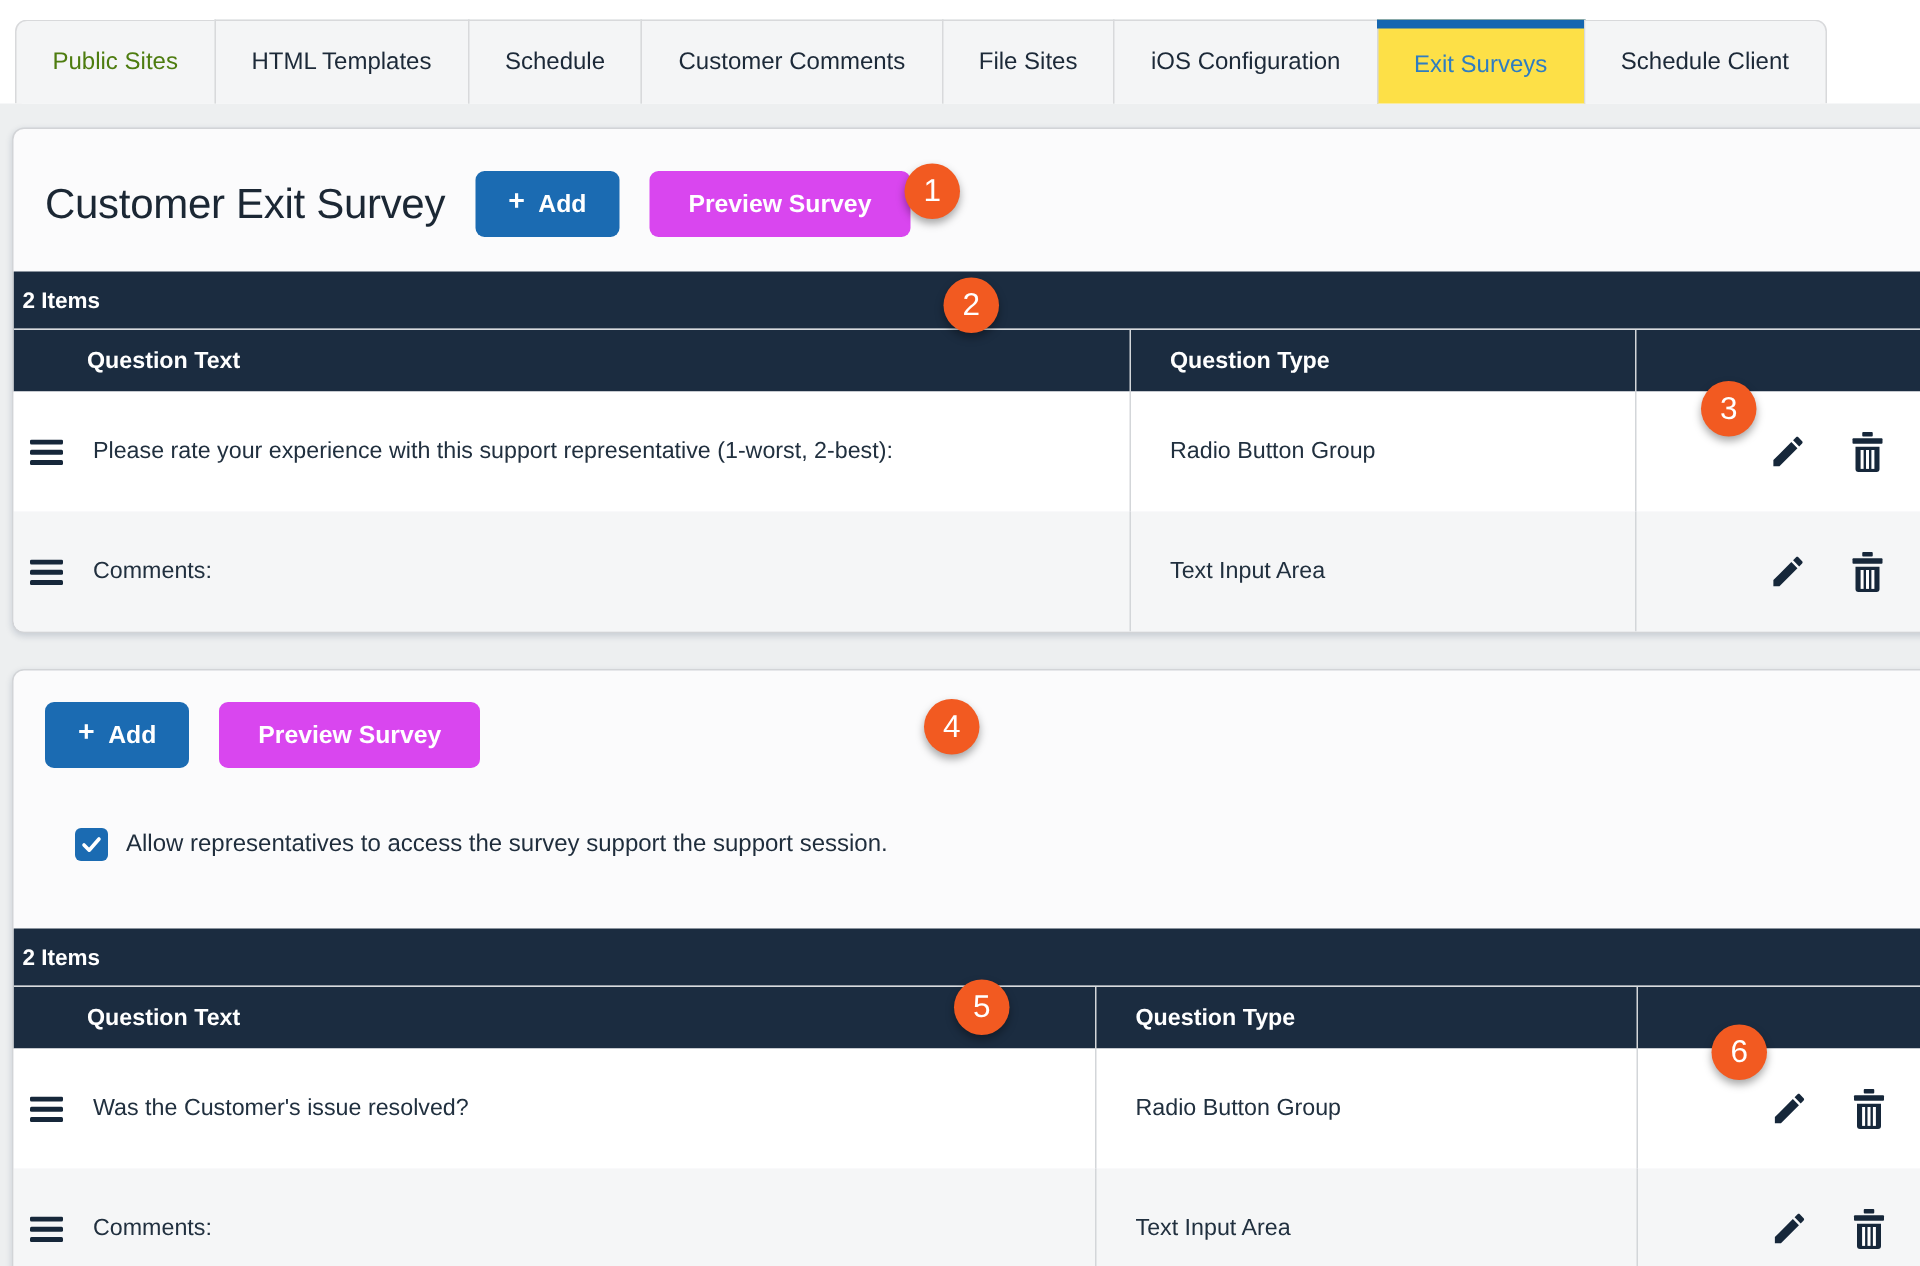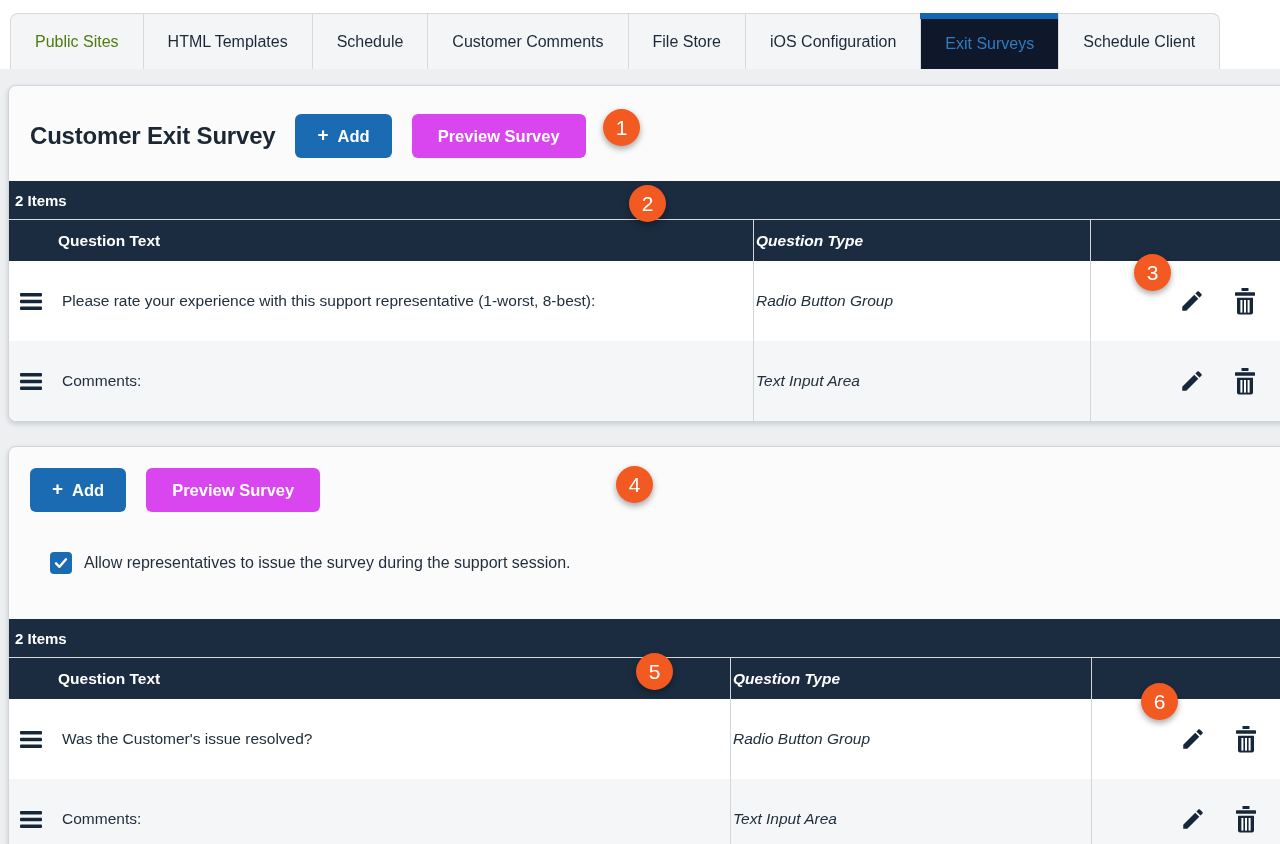--- a/index.html
+++ b/index.html
@@ -29,21 +29,21 @@
     font-size: 16px;
     color: #1c2938;
     cursor: pointer;
     white-space: nowrap;
     position: relative;
   }
   .tab:first-child { border-top-left-radius: 8px; margin-left: 0; }
   .tab:last-child  { border-top-right-radius: 8px; }
   .tab.link { color: #4d7c0f; }
   .tab.active {
-    background: #0f172a;
+    background: #fde047;
     color: #2e7dc2;
     border-top: none;
     padding-top: 6px;
   }
   .tab.active::before {
     content: "";
     position: absolute; top: 0; left: -1px; right: -1px; height: 6px;
     background: #1566b0;
   }
 
@@ -59,21 +59,21 @@
   }
   .card + .card { margin-top: 24px; }
 
   .card-header {
     display: flex; align-items: center; gap: 20px;
     padding: 28px 21px 23px 21px;
   }
   .card2 .card-header { padding: 21px 21px 0 21px; }
   .card-title {
     margin: 0;
-    font-size: 24px; font-weight: 700; color: #1b2734;
+    font-size: 28px; font-weight: 400; color: #1b2734;
     letter-spacing: -0.2px;
     text-align: right;
   }
   .btn {
     height: 44px;
     border: none; border-radius: 6px;
     color: #ffffff; font-weight: 700; font-size: 16.5px;
     font-family: "Liberation Sans", sans-serif;
     display: inline-flex; align-items: center; justify-content: center;
     cursor: pointer;
@@ -105,21 +105,21 @@
   .thead, .trow { display: grid; }
   .t1 .thead, .t1 .trow { grid-template-columns: 744px 337px 1fr; }
   .t2 .thead, .t2 .trow { grid-template-columns: 721px 361px 1fr; }
   .thead {
     background: #1b2c40; color: #ffffff;
     border-top: 1px solid #d8dbde;
     height: 42px;
   }
   .th { display: flex; align-items: center; font-weight: 700; font-size: 15.5px; }
   .th.c1 { padding-left: 49px; }
-  .th.c2, .td.c2 { padding-left: 2px; border-left: 1px solid #d3d6d9; font-style: italic; }
+  .th.c2, .td.c2 { padding-left: 26px; border-left: 1px solid #d3d6d9; }
   .th.c3, .td.c3 { border-left: 1px solid #d3d6d9; }
   .trow { min-height: 80px; background: #ffffff; }
   .trow.alt { background: #f5f6f7; }
   .td { display: flex; align-items: center; font-size: 15.5px; color: #21303f; }
   .td.c1 { padding-left: 11px; gap: 20px; padding-right: 40px; }
   .td.c2 { }
   .td.actions { padding-left: 88px; gap: 28px; }
 
   .icon-btn {
     background: none; border: none; padding: 0; cursor: pointer;
@@ -150,21 +150,21 @@
     <div class="tab">
         <span>HTML Templates</span>
       </div>
     <div class="tab">
         <span>Schedule</span>
       </div>
     <div class="tab">
         <span>Customer Comments</span>
       </div>
     <div class="tab">
-        <span>File Store</span>
+        <span>File Sites</span>
       </div>
     <div class="tab">
         <span>iOS Configuration</span>
       </div>
     <div class="tab active">
         <span>Exit Surveys</span>
       </div>
     <div class="tab">
         <span>Schedule Client</span>
       </div>
@@ -193,21 +193,21 @@
 
         <div class="trow">
           <div class="td c1">
             <span class="drag-handle">
               <svg width="22" height="17" viewBox="0 0 22 17" fill="#16273a">
                   <rect y="0" width="22" height="3.4" rx="1"></rect>
                   <rect y="6.8" width="22" height="3.4" rx="1"></rect>
                   <rect y="13.6" width="22" height="3.4" rx="1"></rect>
                 </svg>
             </span>
-            <span>Please rate your experience with this support representative (1-worst, 8-best):</span>
+            <span>Please rate your experience with this support representative (1-worst, 2-best):</span>
           </div>
           <div class="td c2">Radio Button Group</div>
           <div class="td c3 actions">
             <button class="icon-btn">
               <span>
                   <svg width="26" height="26" viewBox="0 0 24 24" fill="#16273a">
                     <path d="M3 17.25V21h3.75L17.81 9.94l-3.75-3.75L3 17.25zM20.71 7.04c.39-.39.39-1.02 0-1.41l-2.34-2.34c-.39-.39-1.02-.39-1.41 0l-1.83 1.83 3.75 3.75 1.83-1.83z"></path>
                   </svg>
                 </span>
             </button>
@@ -273,21 +273,21 @@
       </div>
 
       <div class="checkbox-row">
         <span class="checkbox">
           <span>
               <svg width="16" height="16" viewBox="0 0 24 24">
                 <path fill="none" stroke="#ffffff" stroke-width="3.6" stroke-linecap="round" stroke-linejoin="round" d="M4.5 12.5l5.2 5.2L19.5 6.5"></path>
               </svg>
             </span>
         </span>
-        <span class="checkbox-label">Allow representatives to issue the survey during the support session.</span>
+        <span class="checkbox-label">Allow representatives to access the survey support the support session.</span>
       </div>
 
       <div class="items-bar">2 Items</div>
 
       <div class="table t2">
         <div class="thead">
           <div class="th c1">Question Text</div>
           <div class="th c2">Question Type</div>
           <div class="th c3"></div>
         </div>

